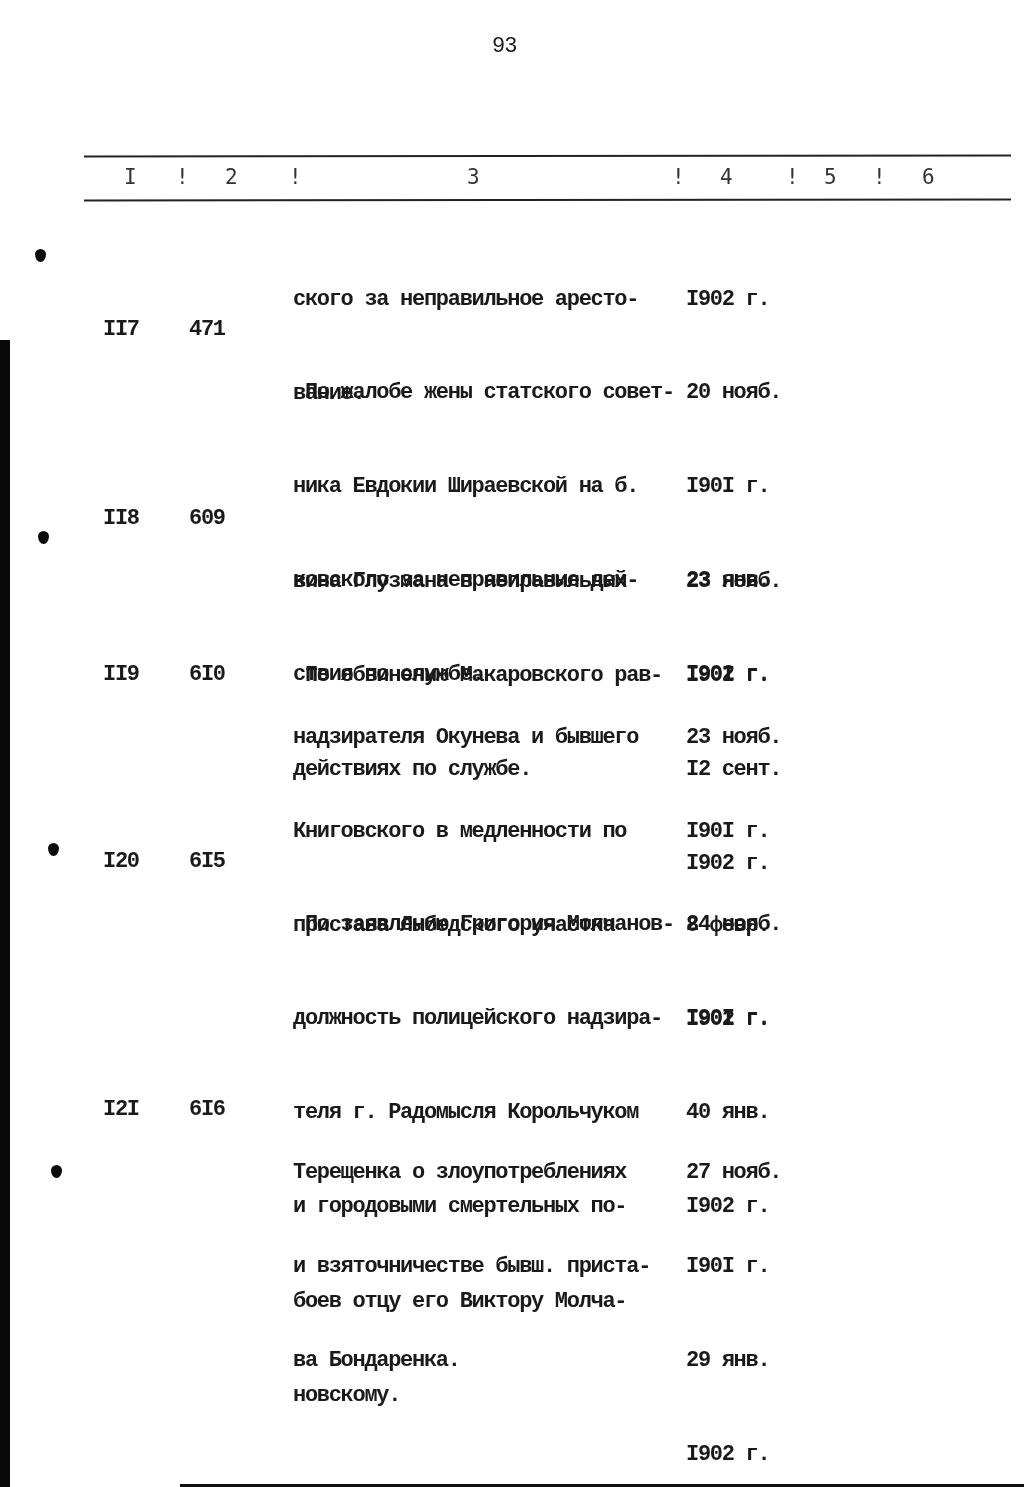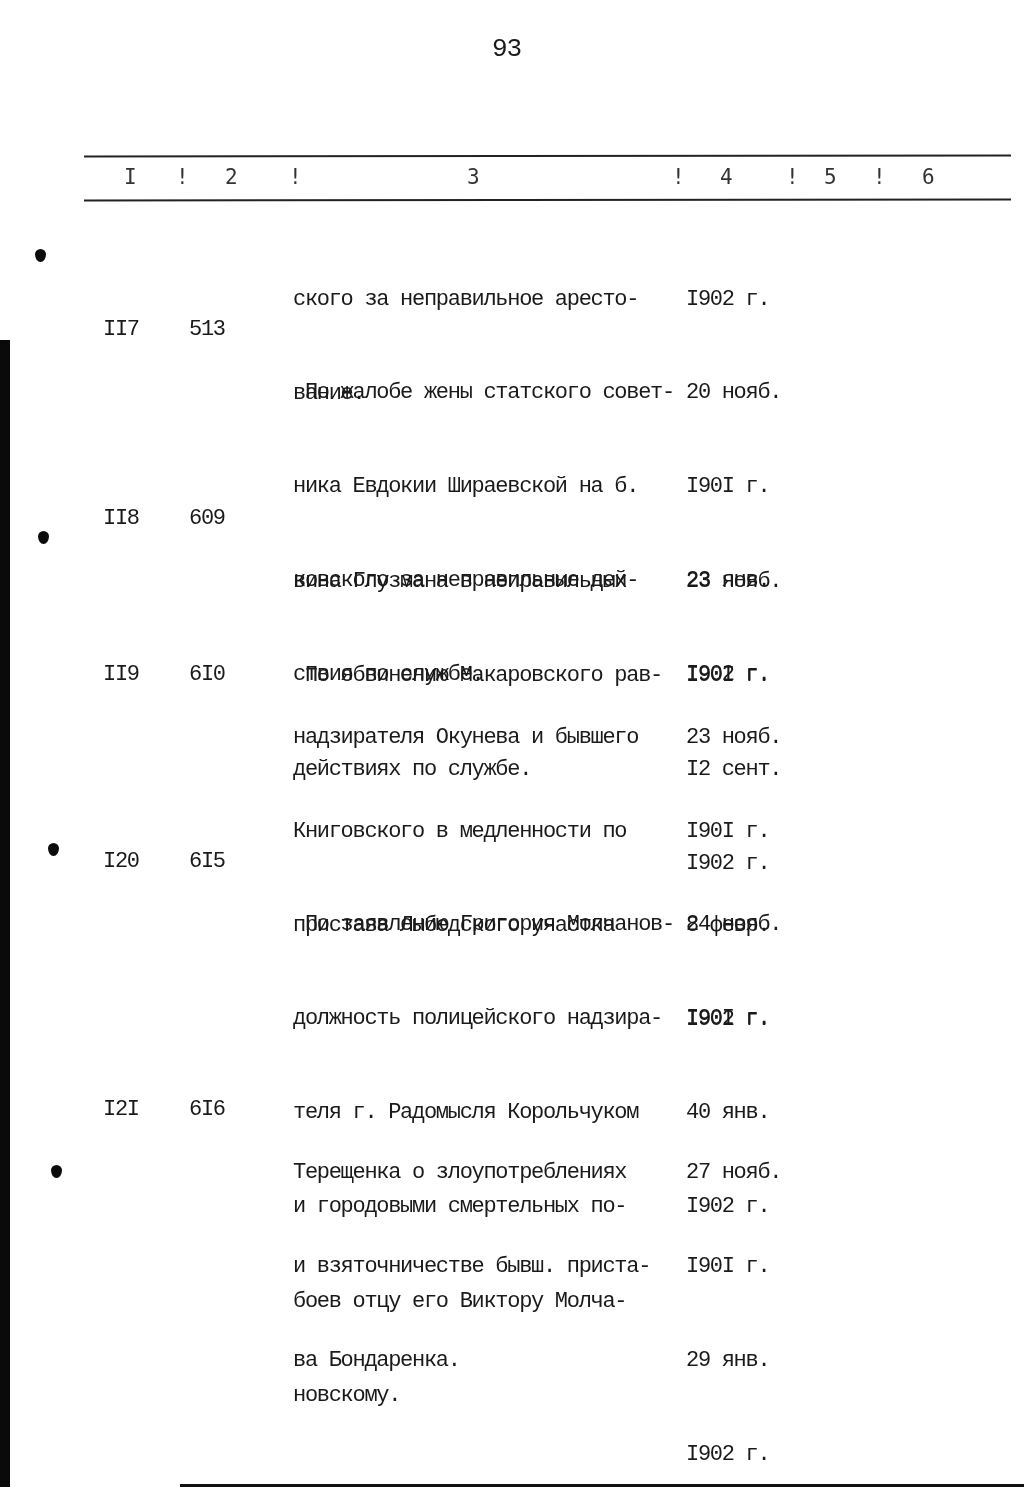--- a/index.html
+++ b/index.html
@@ -2,32 +2,32 @@
 <html><head>
 <meta charset="utf-8">
 <style>
   html, body { margin: 0; padding: 0; }
   body {
     width: 1024px; height: 1487px; position: relative; overflow: hidden;
     background: #ffffff; color: #1a1a1a;
     font-family: "Liberation Mono", "DejaVu Sans Mono", monospace;
   }
   .page-number {
-    position: absolute; left: 492px; top: 34px; font-size: 26px; letter-spacing: -1px;
+    position: absolute; left: 492px; top: 34px; font-size: 22px; letter-spacing: -1px;
   }
   .rule { position: absolute; left: 84px; width: 927px; height: 2px; background: #222; }
   .rule.top { top: 155px; transform: rotate(-0.05deg); }
   .rule.bottom { top: 199px; transform: rotate(-0.06deg); }
   .header {
     position: absolute; top: 165px; left: 0; width: 1024px; height: 26px;
     font-family: "DejaVu Sans Mono", monospace; font-size: 21px; color: #333;
   }
   .header span { position: absolute; top: 0; }
   .row { position: absolute; left: 0; width: 1024px; }
-  .cell { position: absolute; top: 0; font-size: 22px; line-height: 31.4px; font-weight: normal; letter-spacing: -1.3px; white-space: pre; }
+  .cell { position: absolute; top: 0; font-size: 22px; line-height: 31.4px; font-weight: bold; letter-spacing: -1.3px; white-space: pre; }
   .c1 { left: 103px; }
   .c2 { left: 189px; }
   .c3 { left: 293px; }
   .c4 { left: 686px; }
   .left-border {
     position: absolute; left: 0; top: 340px; width: 10px; height: 1147px; background: #0a0a0a;
   }
   .bottom-edge {
     position: absolute; left: 180px; bottom: 0; width: 844px; height: 3px; background: #111;
   }
@@ -71,21 +71,21 @@
       <div>ского за неправильное аресто-</div>
       <div>вание.</div>
     </div>
     <div class="cell c4">
       <div>I902 г.</div>
     </div>
   </div>
 
   <div class="row" style="top:314px;">
     <div class="cell c1">II7</div>
-    <div class="cell c2">513</div>
+    <div class="cell c2">471</div>
     <div class="cell c3">
       <div> По жалобе жены статского совет-</div>
       <div>ника Евдокии Шираевской на б.</div>
       <div>ковского за неправильные дей-</div>
       <div>ствия по службе.</div>
     </div>
     <div class="cell c4">
       <div>20 нояб.</div>
       <div>I90I г.</div>
       <div>23 янв.</div>

